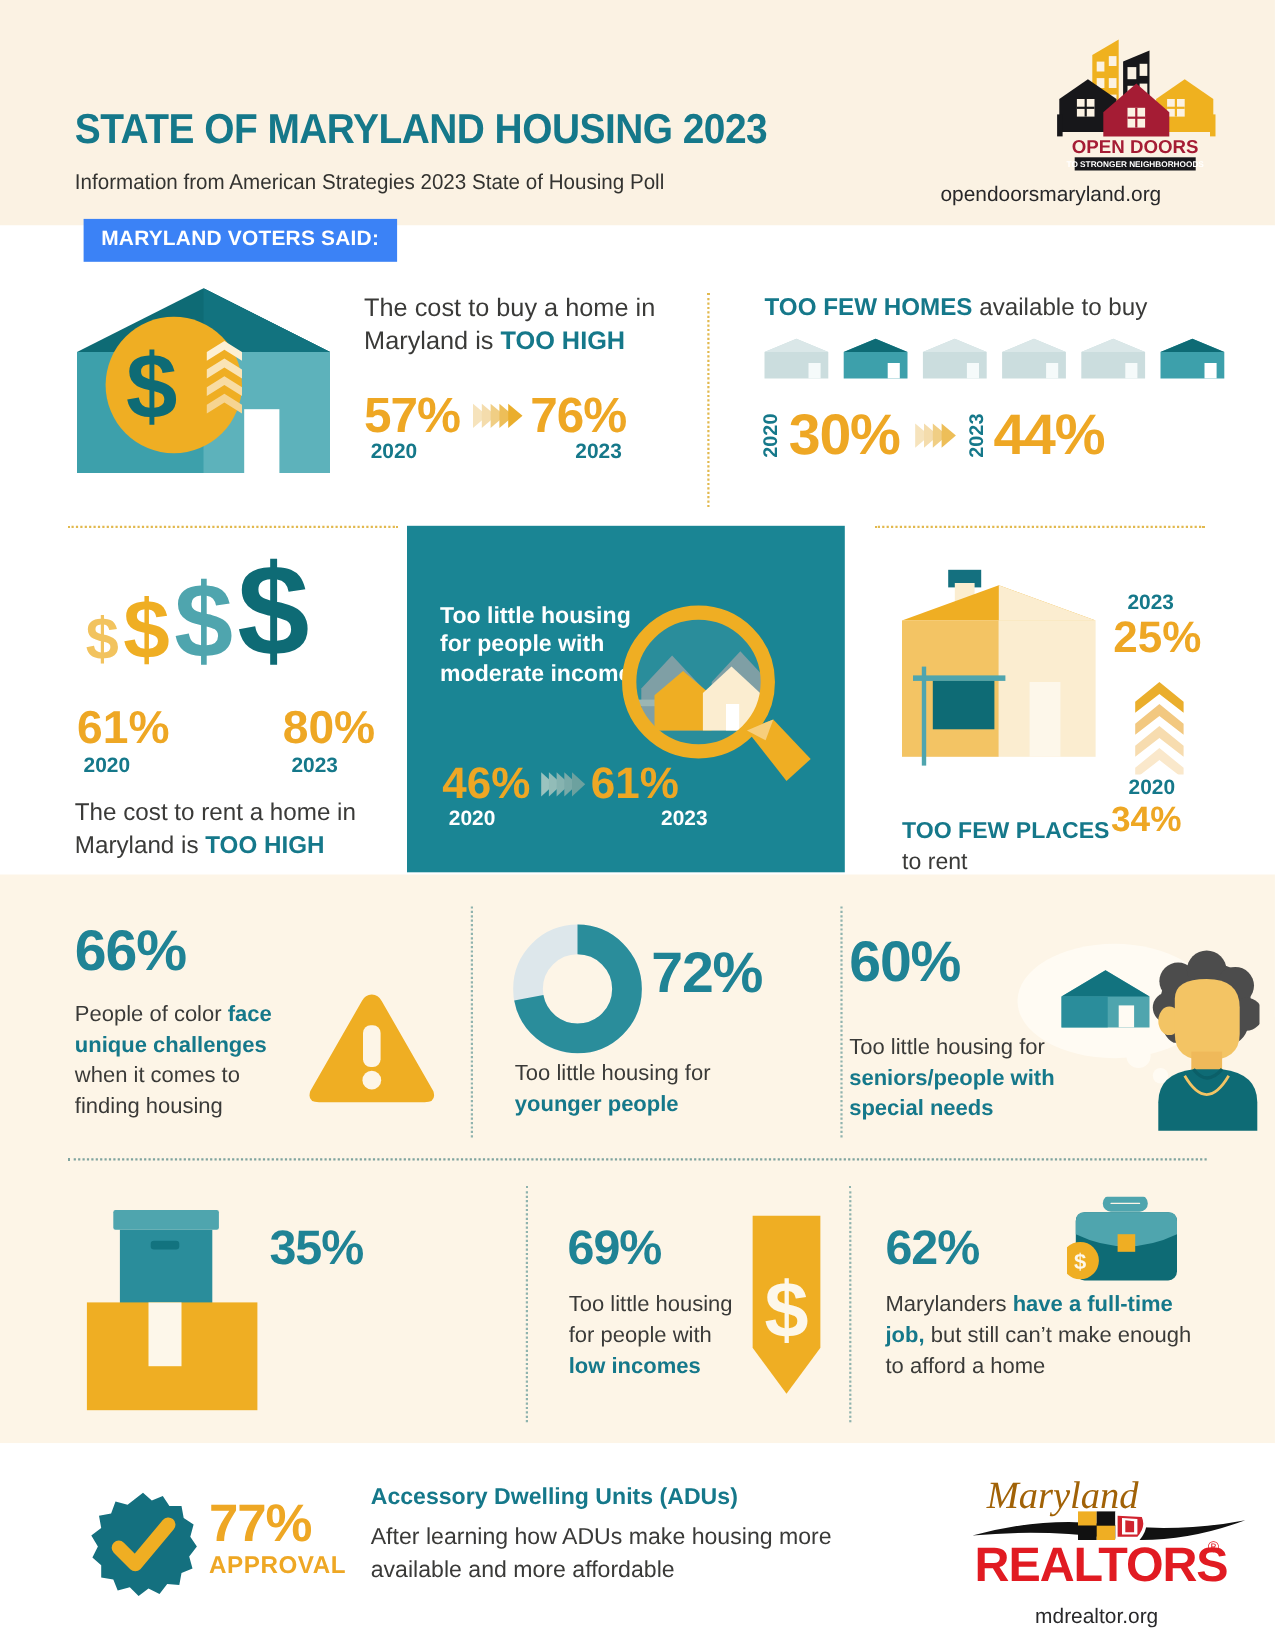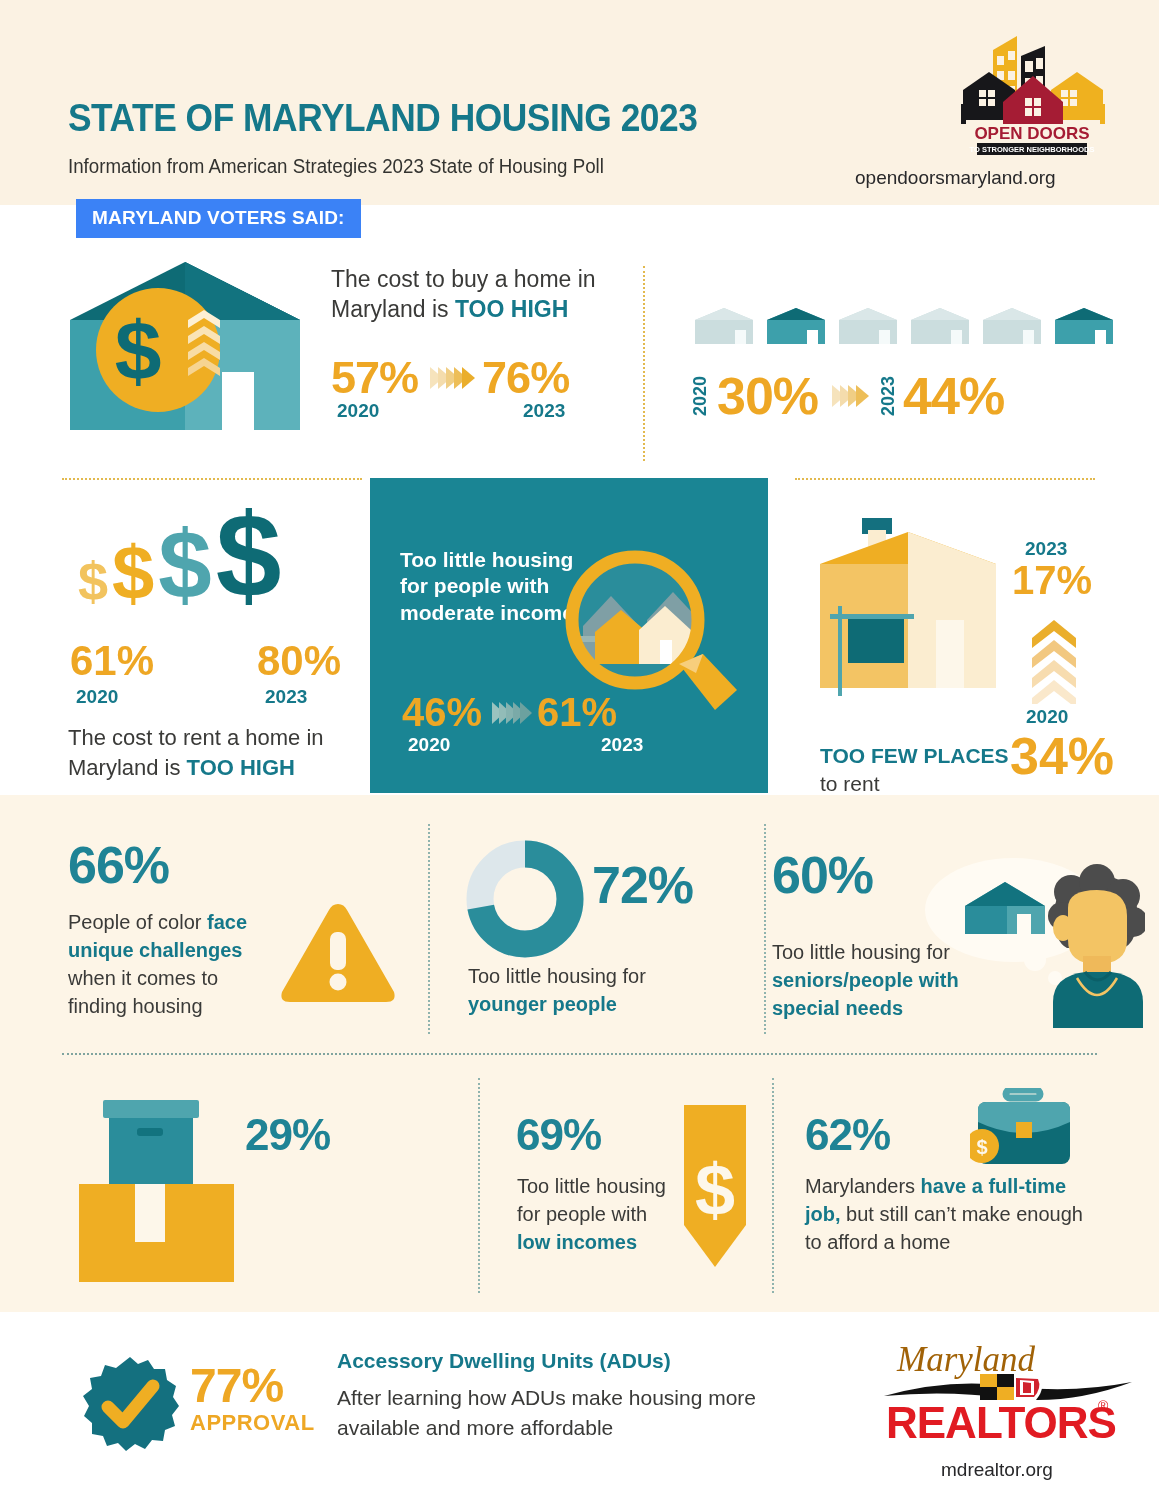--- a/index.html
+++ b/index.html
@@ -91,21 +91,21 @@
   .tb-y1{position:absolute;left:408px;top:734px;font-size:19px;font-weight:bold;color:#ffffff;}
   .tb-y2{position:absolute;left:601px;top:734px;font-size:19px;font-weight:bold;color:#ffffff;}
   .mag{position:absolute;left:555px;top:540px;}
 
   
   .s5-house{position:absolute;left:820px;top:510px;}
   .s5-2023{position:absolute;left:1025px;top:538px;font-size:19px;font-weight:bold;color:#15788A;}
   .s5-45{position:absolute;left:1012px;top:558px;font-size:40px;font-weight:bold;color:#EEA724;}
   .s5-arrows{position:absolute;left:1028px;top:618px;}
   .s5-2020{position:absolute;left:1026px;top:706px;font-size:19px;font-weight:bold;color:#15788A;}
-  .s5-34{position:absolute;left:1010px;top:726px;font-size:52px;font-weight:bold;color:#EEA724;}
+  .s5-34{position:absolute;left:1010px;top:726px;font-size:32px;font-weight:bold;color:#EEA724;}
   .s5-text{position:absolute;left:820px;top:725px;font-size:21px;line-height:1.35;width:200px;margin-top:17px;}
 
   
   .m1-pct{position:absolute;left:68px;top:835px;font-size:52px;font-weight:bold;color:#1F8395;letter-spacing:-1px;}
   .m1-text{position:absolute;left:68px;top:908px;font-size:20px;line-height:1.4;width:212px;}
   .m1-warn{position:absolute;left:278px;top:900px;}
 
   .m2-donut{position:absolute;left:466px;top:840px;}
   .m2-pct{position:absolute;left:592px;top:855px;font-size:52px;font-weight:bold;color:#1F8395;letter-spacing:-1px;}
   .m2-text{position:absolute;left:468px;top:962px;font-size:20px;line-height:1.4;width:240px;}
@@ -225,20 +225,23 @@
       <span class="chev" style="border-left:13px solid #EDBE58;"></span>
       <span class="chev" style="border-left:13px solid #EAAE2C;"></span>
     </span>
     <span class="bignum">76%</span>
   </div>
   <div class="yr s1-y2020">2020</div>
   <div class="yr s1-y2023">2023</div>
 
   <div class="vdot" style="left:643px;top:266px;height:195px;"></div>
 
+  <div class="s2-title">
+    <span class="tl">TOO FEW HOMES</span><span> available to buy</span>
+  </div>
 
   <div class="s2-houses">
     <svg width="62" height="40" viewBox="0 0 62 40">
         <path d="M2 14 L31 2 L60 14 L60 38 L2 38 Z" fill="#CBDDDE"></path>
         <path d="M2 14 L31 2 L60 14 L2 14 Z" fill="#DAE7E8"></path>
         <rect x="42" y="24" width="11" height="14" fill="#F5FAFA"></rect>
       </svg>
     <svg width="62" height="40" viewBox="0 0 62 40">
         <path d="M2 14 L31 2 L60 14 L60 38 L2 38 Z" fill="#3DA0AB"></path>
         <path d="M2 14 L31 2 L60 14 L2 14 Z" fill="#0E6B75"></path>
@@ -341,21 +344,21 @@
       <path d="M88 22 L176 54 L88 54 Z" fill="#FBEDD0"></path>
       <rect x="0" y="54" width="88" height="124" fill="#F3C464"></rect>
       <rect x="88" y="54" width="88" height="124" fill="#FBEDD0"></rect>
       <rect x="116" y="110" width="28" height="68" fill="#FDF7EA"></rect>
       <rect x="18" y="96" width="4" height="90" fill="#4FA5AE"></rect>
       <rect x="10" y="104" width="84" height="5" fill="#4FA5AE"></rect>
       <rect x="28" y="109" width="56" height="44" fill="#0E6B75"></rect>
     </svg>
   </div>
   <div class="s5-2023">2023</div>
-  <div class="s5-45">17%</div>
+  <div class="s5-45">25%</div>
   <div class="s5-arrows">
     <svg width="52" height="86" viewBox="0 0 52 86">
       <path d="M4 20 L26 2 L48 20 L48 30 L26 13 L4 30 Z" fill="#EAAE2C"></path>
       <path d="M4 40 L26 22 L48 40 L48 50 L26 33 L4 50 Z" fill="#F2C880"></path>
       <path d="M4 60 L26 42 L48 60 L48 70 L26 53 L4 70 Z" fill="#F7DCAF"></path>
       <path d="M4 80 L26 62 L48 80 L48 90 L26 73 L4 90 Z" fill="#FAE8CB"></path>
     </svg>
   </div>
   <div class="s5-2020">2020</div>
   <div class="s5-34">34%</div>
@@ -429,21 +432,21 @@
 
   <div class="b1-box">
     <svg width="160" height="200" viewBox="0 0 160 200">
       <rect x="26" y="8" width="96" height="18" rx="2" fill="#4FA5AE"></rect>
       <rect x="32" y="26" width="84" height="70" fill="#2A8D9B"></rect>
       <rect x="60" y="36" width="26" height="8" rx="3" fill="#12737F"></rect>
       <rect x="2" y="92" width="155" height="98" fill="#EFAE23"></rect>
       <rect x="58" y="92" width="30" height="58" fill="#FDF7EA"></rect>
     </svg>
   </div>
-  <div class="b1-pct">29%</div>
+  <div class="b1-pct">35%</div>
 
   <div class="b2-pct">69%</div>
   <div class="b2-text">
     <span>Too little housing for people with </span><span class="tl">low incomes</span>
   </div>
   <div class="b2-pin">
     <svg width="62" height="170" viewBox="0 0 62 170">
       <path d="M0 0 L62 0 L62 120 L31 162 L0 120 Z" fill="#EFAE23"></path>
       <text x="31" y="110" text-anchor="middle" font-family="Liberation Sans, sans-serif" font-size="72" font-weight="bold" fill="#FDF7EA">$</text>
     </svg>

